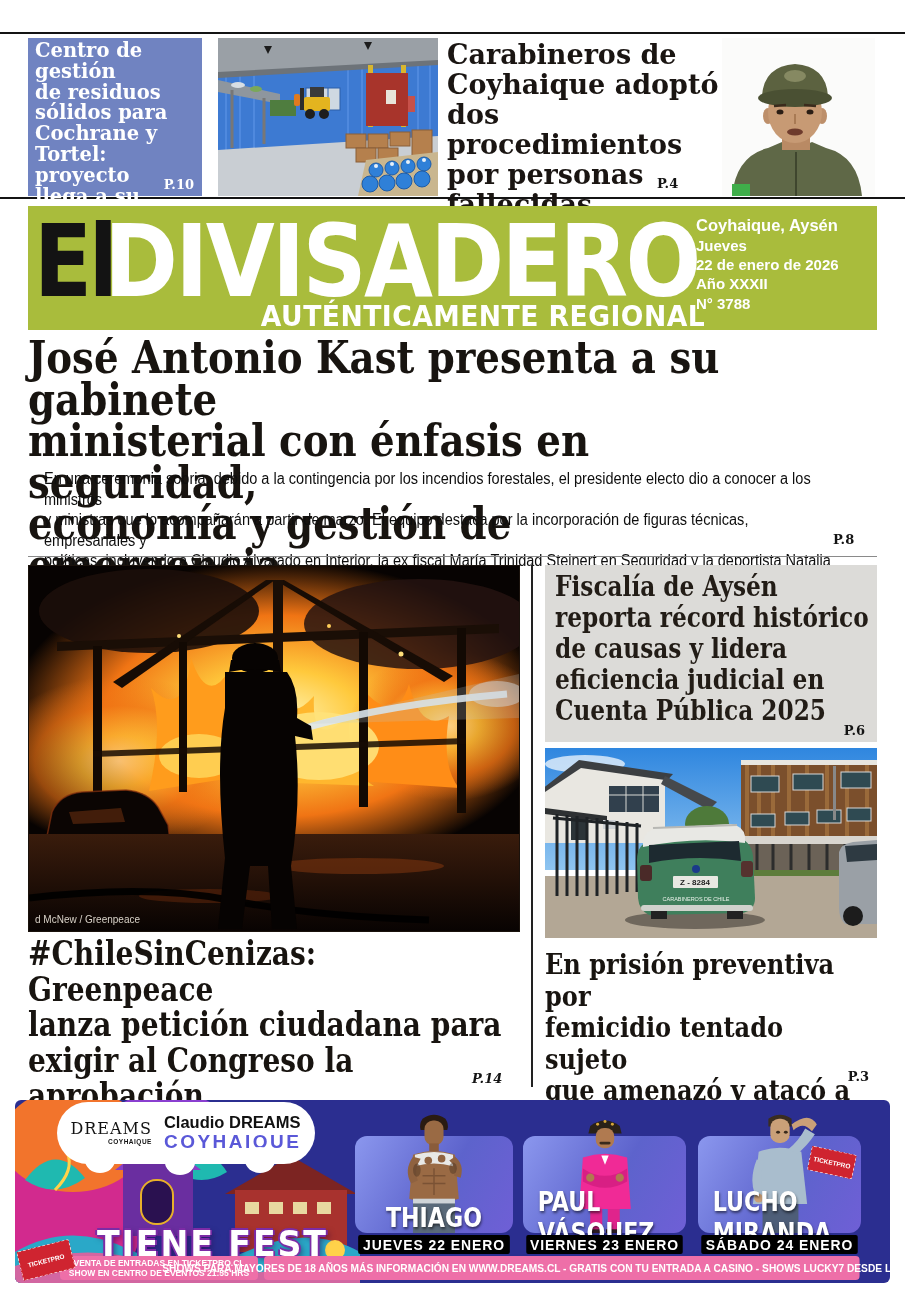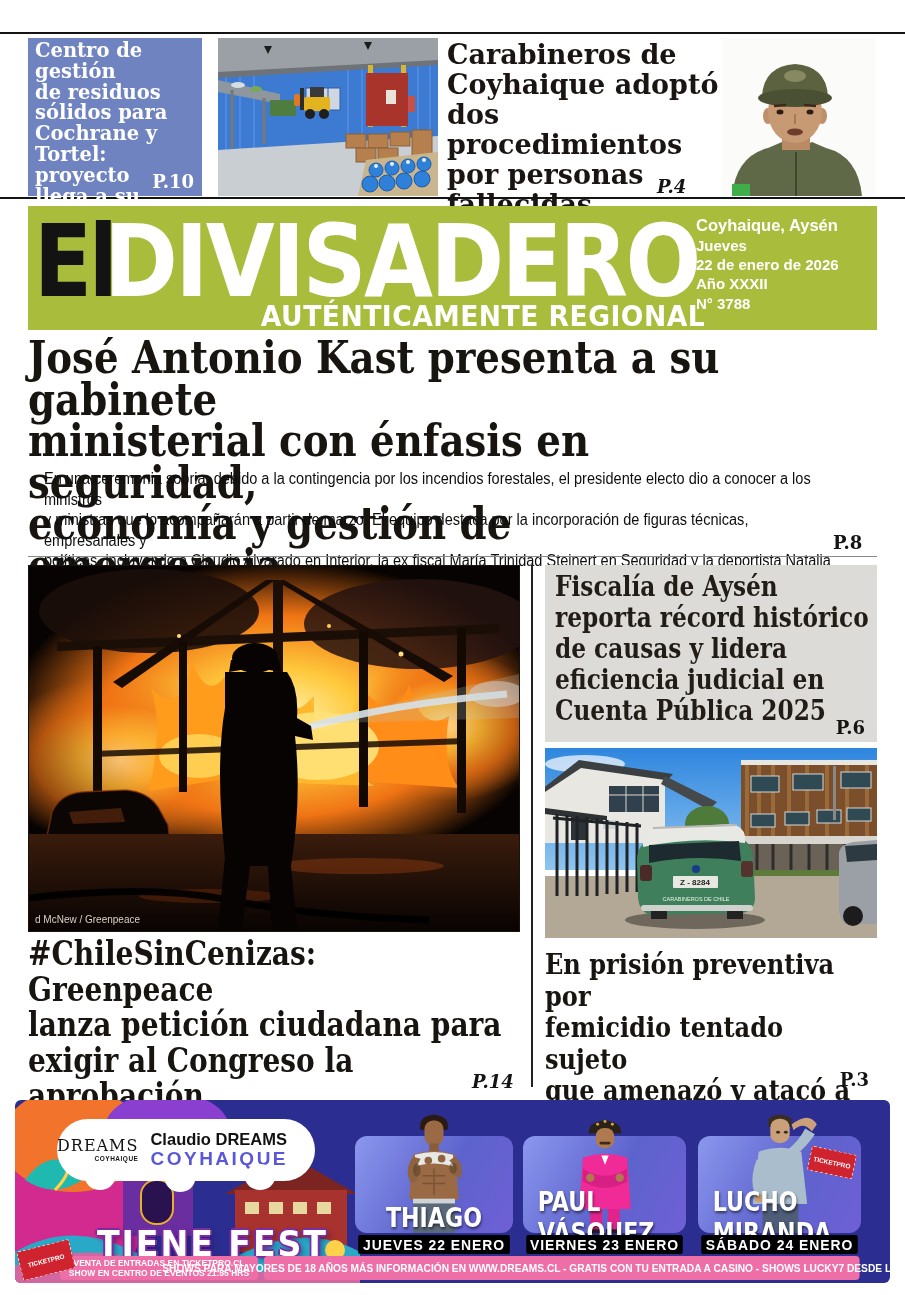--- a/index.html
+++ b/index.html
@@ -7,21 +7,21 @@
         font-family:"Liberation Sans",sans-serif;}
   .abs{position:absolute;}
   .serif{font-family:"DejaVu Serif","Liberation Serif",serif;}
   .sans{font-family:"DejaVu Sans","Liberation Sans",sans-serif;}
   .preline{white-space:pre-line;}
   .cx{transform-origin:0 0;display:block;}
   .rule{background:#141414;}
   
   .teaser-blue{left:28px;top:38px;width:174px;height:158px;background:#7083c1;color:#fff;}
   .teaser-blue .hl{padding:3px 6px 0 7px;font-weight:700;font-size:19.5px;line-height:20.8px;}
-  .pref{font-family:"DejaVu Serif",serif;font-weight:700;font-size:18px;color:#141414;}
+  .pref{font-family:"DejaVu Serif",serif;font-weight:700;font-size:13px;color:#141414;}
   .teaser-carab{left:447px;top:40px;width:285px;color:#1a1512;font-weight:700;font-size:27px;line-height:30px;}
   
   .mast{left:28px;top:206px;width:849px;height:124px;background:#a9bc3c;overflow:hidden;}
   .mast-el{left:6px;top:2px;font-size:100px;line-height:108px;font-weight:800;color:#131313;letter-spacing:-4px;transform:scaleX(0.85);transform-origin:0 0;}
   .mast-title{left:76px;top:2px;font-size:99px;line-height:108px;font-weight:800;color:#ffffff;letter-spacing:-3px;transform:scaleX(0.9);transform-origin:0 0;}
   .mast-tag{left:220px;top:94px;width:470px;text-align:center;font-size:28px;font-weight:700;color:#fff;letter-spacing:.5px;transform:scaleX(0.95);transform-origin:50% 0;}
   .mast-info{left:668px;top:9px;width:175px;color:#fff;line-height:1.28;}
   .mi1{font-size:16.5px;font-weight:800;}
   .mi2{font-size:15px;font-weight:800;}
   .mi3{font-size:15px;font-weight:700;}
@@ -29,21 +29,21 @@
   .lead-hl{left:28px;top:337px;width:849px;font-weight:700;font-size:45px;line-height:41.5px;color:#181410;transform:scaleX(0.86);}
   .lead-sum{left:28px;top:469px;width:860px;font-size:15.8px;line-height:20.6px;color:#0e0e0e;transform:scaleX(0.92);}
   .bullet{position:absolute;left:30px;top:472px;font-size:15px;color:#111;}
   
   .gp-hl{left:28px;top:936px;width:560px;font-weight:700;font-size:33px;line-height:35.5px;color:#181410;transform:scaleX(0.85);}
   .fisc-box{left:545px;top:565px;width:332px;height:177px;background:#dcdbd8;}
   .fisc-hl{left:10px;top:6px;width:370px;font-weight:700;font-size:27px;line-height:31px;color:#221c16;transform:scaleX(0.86);}
   .fem-hl{left:545px;top:949px;width:380px;font-weight:700;font-size:28px;line-height:31.5px;color:#181410;transform:scaleX(0.86);}
   
   .banner{left:15px;top:1100px;width:875px;height:183px;background:#2b2e90;border-radius:6px;overflow:hidden;}
-  .cloud{left:42px;top:19px;width:258px;height:62px;background:#fff;border-radius:32px;display:flex;align-items:center;gap:12px;}
+  .cloud{left:42px;top:2px;width:258px;height:62px;background:#fff;border-radius:32px;display:flex;align-items:center;justify-content:center;gap:12px;}
   .bump{position:absolute;background:#fff;border-radius:50%;width:30px;height:26px;}
   .dlogo{font-family:"DejaVu Serif",serif;font-size:16px;letter-spacing:1px;color:#131313;line-height:1;}
   .dlogo-sub{font-size:6.5px;font-weight:700;letter-spacing:.5px;color:#131313;text-align:right;margin-top:1px;}
   .fest1{font-size:16.5px;font-weight:800;color:#111;line-height:1.1;}
   .fest2{font-size:19px;font-weight:800;color:#5a58d8;letter-spacing:2.5px;line-height:1.15;}
   .tienefest{left:82px;top:124px;font-size:35px;font-weight:800;color:#fff;letter-spacing:2px;
      text-shadow:-2px 0 0 #7c2ba6,2px 0 0 #7c2ba6,0 -2px 0 #7c2ba6,0 2px 0 #7c2ba6,3px 3px 7px rgba(40,0,60,.6);
      transform:scaleX(0.95);transform-origin:0 0;}
   .panel{top:36px;height:97px;border-radius:12px;background:linear-gradient(120deg,#8b97ee 0%,#5d63cc 55%,#6f5fd6 100%);}
   .aname{top:101px;height:32px;display:flex;align-items:center;justify-content:center;
@@ -135,21 +135,21 @@
         <circle cx="190" cy="124" r="2"></circle>
         <circle cx="206" cy="122" r="2"></circle>
       </g>
   </svg>
 
   <div class="abs teaser-carab serif preline">Carabineros de
 Coyhaique adoptó
 dos procedimientos
 por personas
 fallecidas</div>
-  <div class="abs pref" style="left:657px;top:176px;font-style:italic;">P.4</div>
+  <div class="abs pref" style="left:657px;top:176px;">P.4</div>
 
   <svg class="abs" style="left:722px;top:38px;" width="153" height="158" viewBox="0 0 153 158">
     <rect width="153" height="158" fill="#fbfbfa"></rect>
     <path d="M10,158 Q14,118 46,110 L60,104 Q74,112 90,104 L104,110 Q136,118 140,158 Z" fill="#5f6847"></path>
     <line x1="74" y1="114" x2="74" y2="158" stroke="#3f462e" stroke-width="2"></line>
     <rect x="10" y="146" width="18" height="12" fill="#3fae4a"></rect>
     <rect x="60" y="94" width="28" height="18" fill="#b98a64"></rect>
     <ellipse cx="46" cy="78" rx="5" ry="8" fill="#bd8f6a"></ellipse>
       <ellipse cx="100" cy="78" rx="5" ry="8" fill="#bd8f6a"></ellipse>
     <ellipse cx="73" cy="74" rx="27" ry="31" fill="#c79a74"></ellipse>

